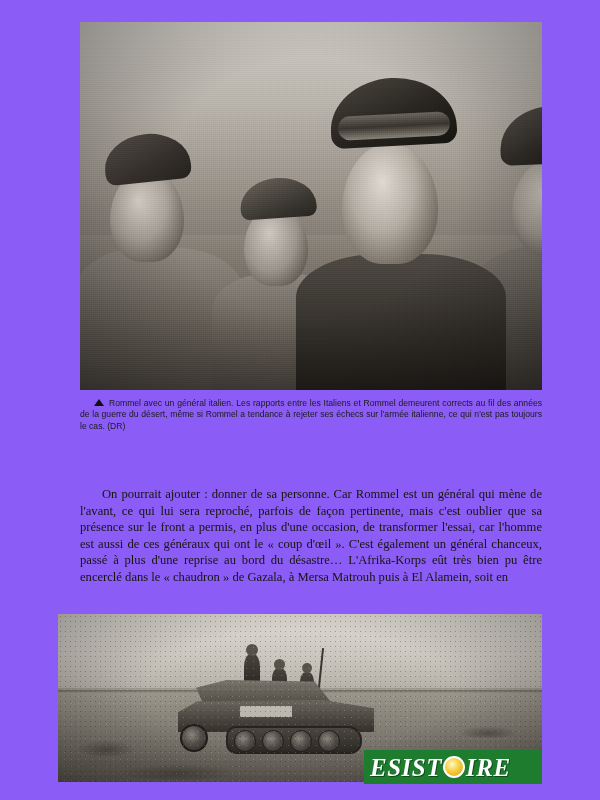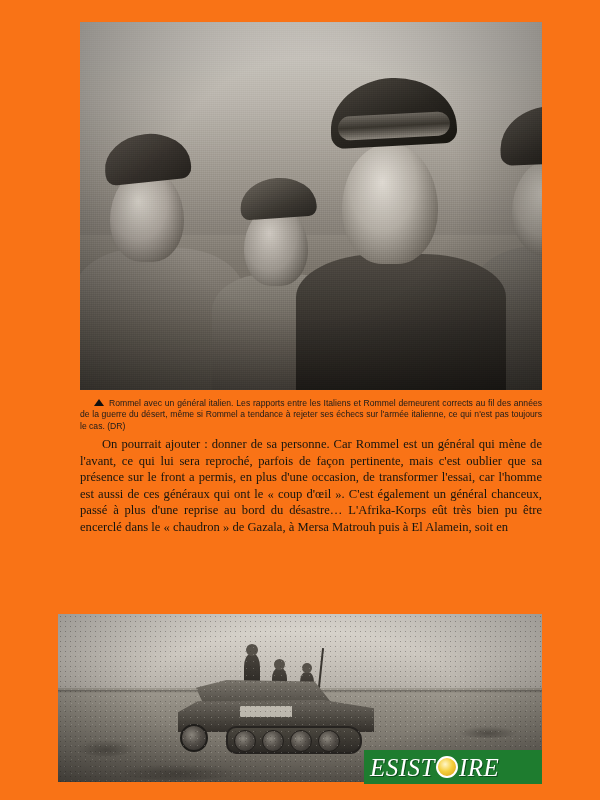--- a/index.html
+++ b/index.html
@@ -10,21 +10,21 @@
     width: 600px;
     height: 800px;
     background: #e9e7e4;
     font-family: "Liberation Serif", serif;
     overflow: hidden;
   }
   .page {
     position: relative;
     width: 600px;
     height: 800px;
-    background: #f97316;
+    background: #8b5cf6;
     box-sizing: border-box;
   }
 
   
   .photo-top {
     position: absolute;
     left: 80px;
     top: 22px;
     width: 462px;
     height: 368px;
@@ -133,21 +133,21 @@
     margin-right: 5px;
     position: relative;
     top: 0px;
   }
   .caption-top .indent { display:inline-block; width:14px; }
 
   
   .body-text {
     position: absolute;
     left: 80px;
-    top: 436px;
+    top: 486px;
     width: 462px;
     font-family: "Liberation Serif", serif;
     font-size: 12.6px;
     line-height: 16.6px;
     color: #16150f;
     text-align: justify;
     text-indent: 22px;
     hyphens: auto;
   }
 
@@ -259,21 +259,21 @@
     width: 178px;
     height: 34px;
     background: #1e7c2f;
     display: flex;
     align-items: center;
     padding: 0 6px;
     box-sizing: border-box;
   }
   .logo-text {
     font-family: "Liberation Serif", serif;
-    font-weight: normal;
+    font-weight: bold;
     font-style: italic;
     font-size: 25px;
     letter-spacing: 0.5px;
     color: #ffffff;
     text-shadow: 1px 1px 0 #0c4d1c;
     line-height: 1;
     white-space: nowrap;
   }
   .logo-o {
     display: inline-block;

